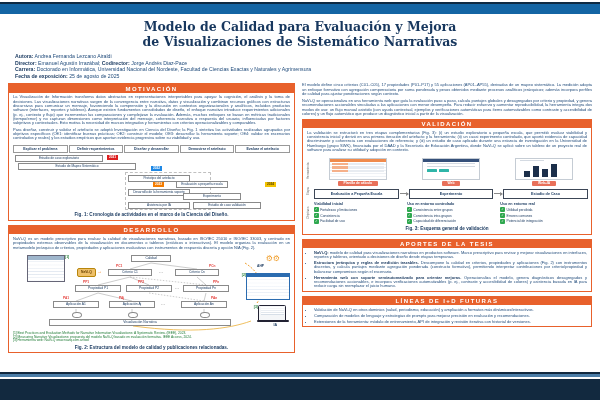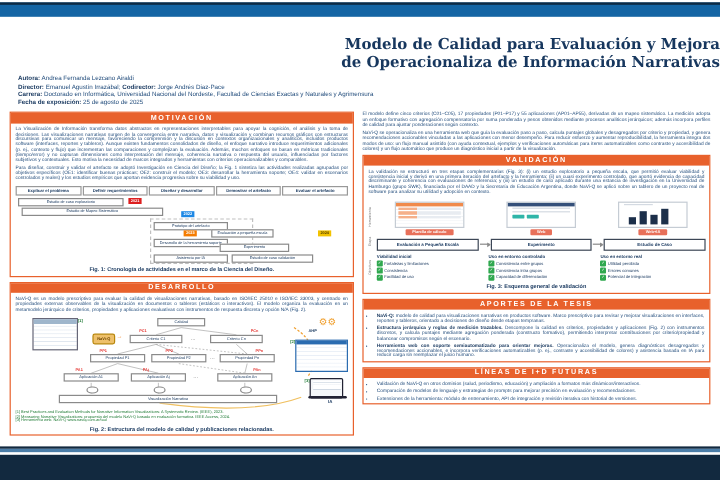--- a/index.html
+++ b/index.html
@@ -1,21 +1,21 @@
 <!DOCTYPE html>
 <html><head>
 <meta charset="utf-8">
 <style>
   html,body{margin:0;padding:0;background:#ffffff;}
   .page{position:relative;width:600px;height:400px;background:#ffffff;overflow:hidden;
         font-family:"Liberation Sans",sans-serif;color:#1f4a7a;}
   
   .topbar{margin-top:2px;height:10px;background:#1465a4;border-top:2px solid #0e2a43;}
   
-  .title{margin-top:16px;text-align:right;font-family:"DejaVu Serif",serif;font-weight:bold;
+  .title{margin-top:6px;text-align:center;font-family:"DejaVu Serif",serif;font-weight:bold;
          color:#17375e;font-size:12.5px;line-height:14.5px;}
   .meta{margin:4px 0 0 15px;font-size:5.2px;line-height:6.6px;color:#1f4a7a;}
   .meta b{color:#17375e;}
   
   .cols{display:flex;gap:7px;margin:4px 8px 0 8px;align-items:flex-start;}
   .col-left{width:287px;}
   .col-right{width:290px;}
   .box{border:0.8px solid #e8612c;margin-bottom:4px;background:#fff;}
   .box-header{background:#e8612c;color:#fff;font-weight:bold;font-size:6px;letter-spacing:1.4px;
               text-align:center;padding:1.5px 0 1px;}
@@ -108,21 +108,21 @@
 </style>
 </head>
 <body>
 
 <div class="page">
 
   <div class="topbar"></div>
 
   <div class="title">
     <div>Modelo de Calidad para Evaluación y Mejora</div>
-    <div>de Operacionaliza de Información Narrativas</div>
+    <div>de Visualizaciones de Sistemático Narrativas</div>
   </div>
 
   <div class="meta">
     <div><b>Autora:</b> <span>Andrea Fernanda Lezcano Airaldi</span></div>
     <div><b>Director:</b> <span>Emanuel Agustín Irrazábal; </span><b>Codirector:</b> <span>Jorge Andrés Diaz-Pace</span></div>
     <div><b>Carrera:</b> <span>Doctorado en Informática, Universidad Nacional del Nordeste, Facultad de Ciencias Exactas y Naturales y Agrimensura</span></div>
     <div><b>Fecha de exposición:</b> <span>25 de agosto de 2025</span></div>
   </div>
 
   <div class="cols">

